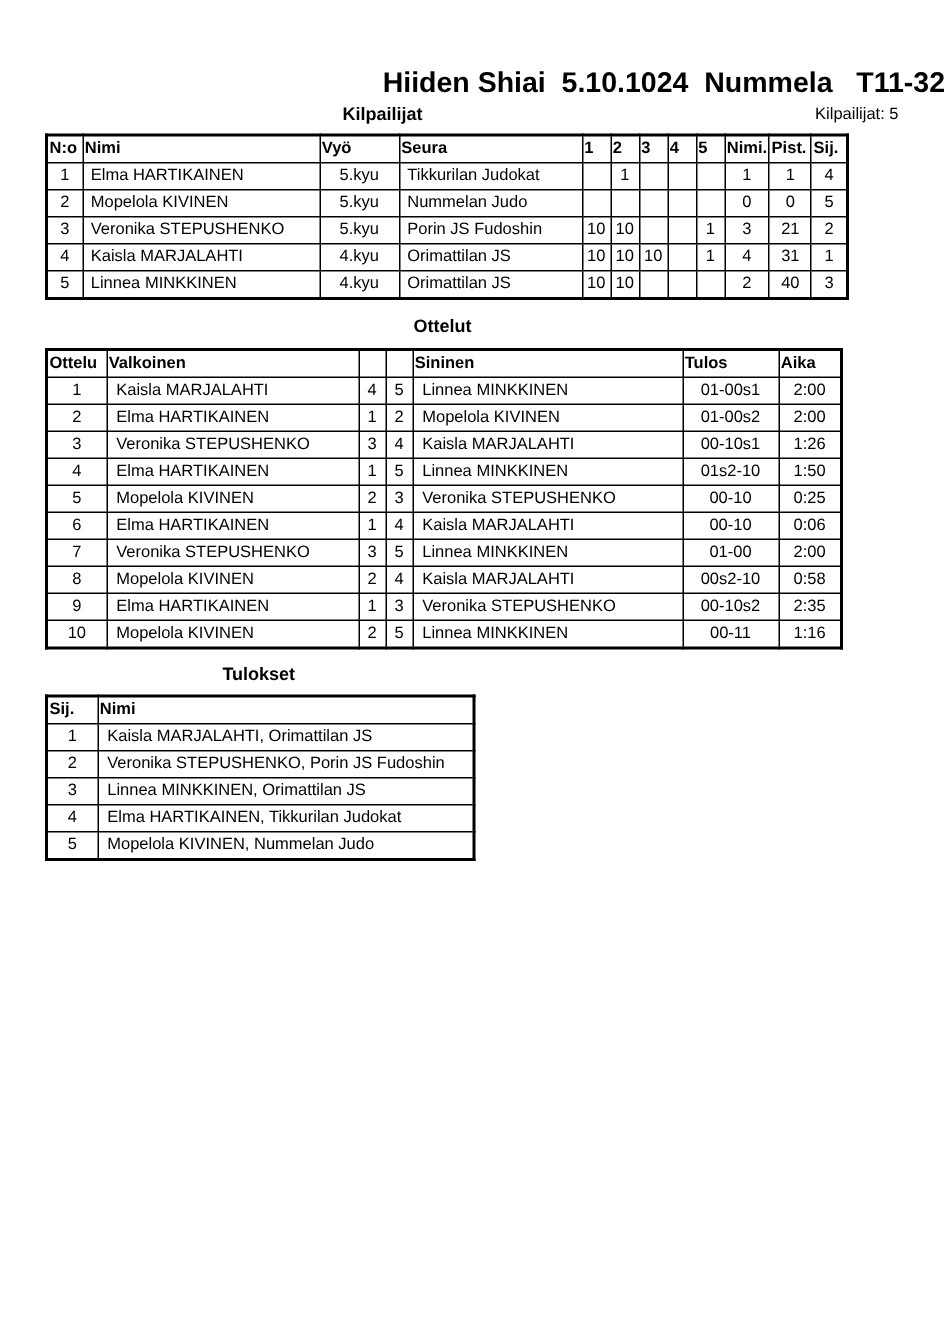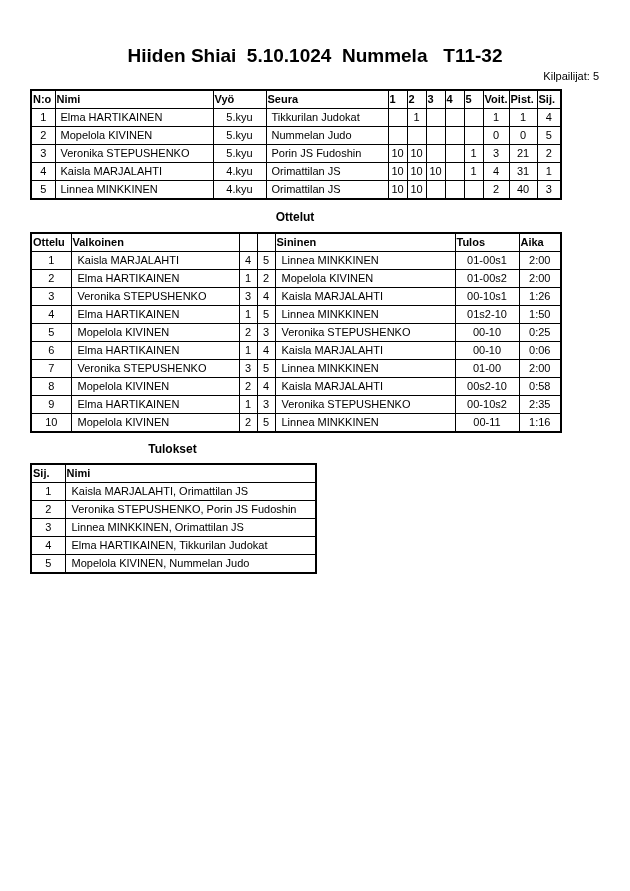--- a/index.html
+++ b/index.html
@@ -18,21 +18,21 @@
     width: 630px;
     height: 891px;
     background: #ffffff;
     overflow: hidden;
   }
   .page-title {
     position: absolute;
     top: 45px;
     left: 0;
     width: 630px;
-    text-align: center;
+    text-align: right;
     font-size: 19px;
     font-weight: bold;
     white-space: pre;
   }
   .kilpailijat-label {
     position: absolute;
     top: 69px;
     left: 30px;
     width: 450px;
     text-align: center;
@@ -90,20 +90,21 @@
   #tulokset-table td { text-align: center; }
   #tulokset-table td:nth-child(2) { text-align: left; padding-left: 6px; }
 </style>
 </head>
 <body>
 
 <div class="sheet">
 
   <div class="page-title">Hiiden Shiai  5.10.1024  Nummela   T11-32</div>
 
+  <div class="kilpailijat-label">Kilpailijat</div>
   <div class="participants-count">Kilpailijat: 5</div>
 
   <table id="kilpailijat-table">
     <colgroup>
       <col style="width:24px">
         <col style="width:158px">
         <col style="width:53px">
         <col style="width:122px">
       <col style="width:19px">
         <col style="width:19px">
@@ -118,21 +119,21 @@
       <tr>
         <th>N:o</th>
         <th>Nimi</th>
         <th>Vyö</th>
         <th>Seura</th>
         <th>1</th>
         <th>2</th>
         <th>3</th>
         <th>4</th>
         <th>5</th>
-        <th>Voit.</th>
+        <th>Nimi.</th>
         <th>Pist.</th>
         <th>Sij.</th>
       </tr>
     </thead>
     <tbody>
         <tr>
           <td>1</td>
           <td>Elma HARTIKAINEN</td>
           <td>5.kyu</td>
           <td>Tikkurilan Judokat</td>

